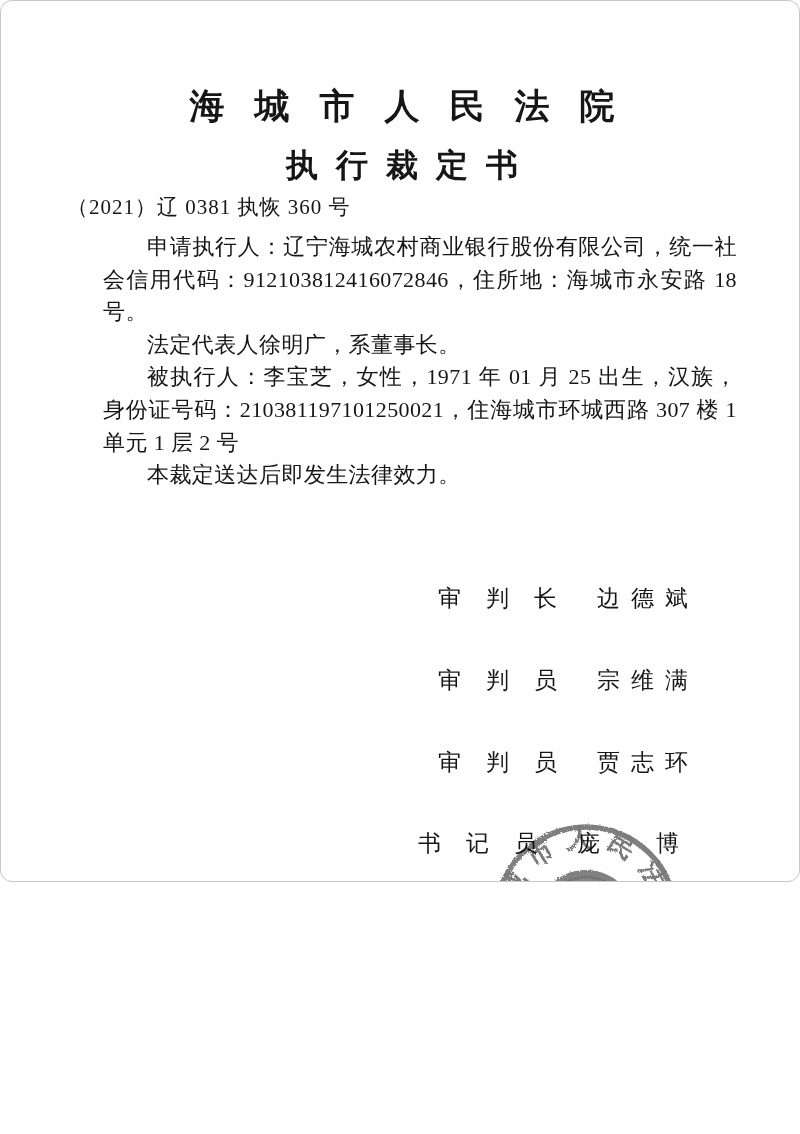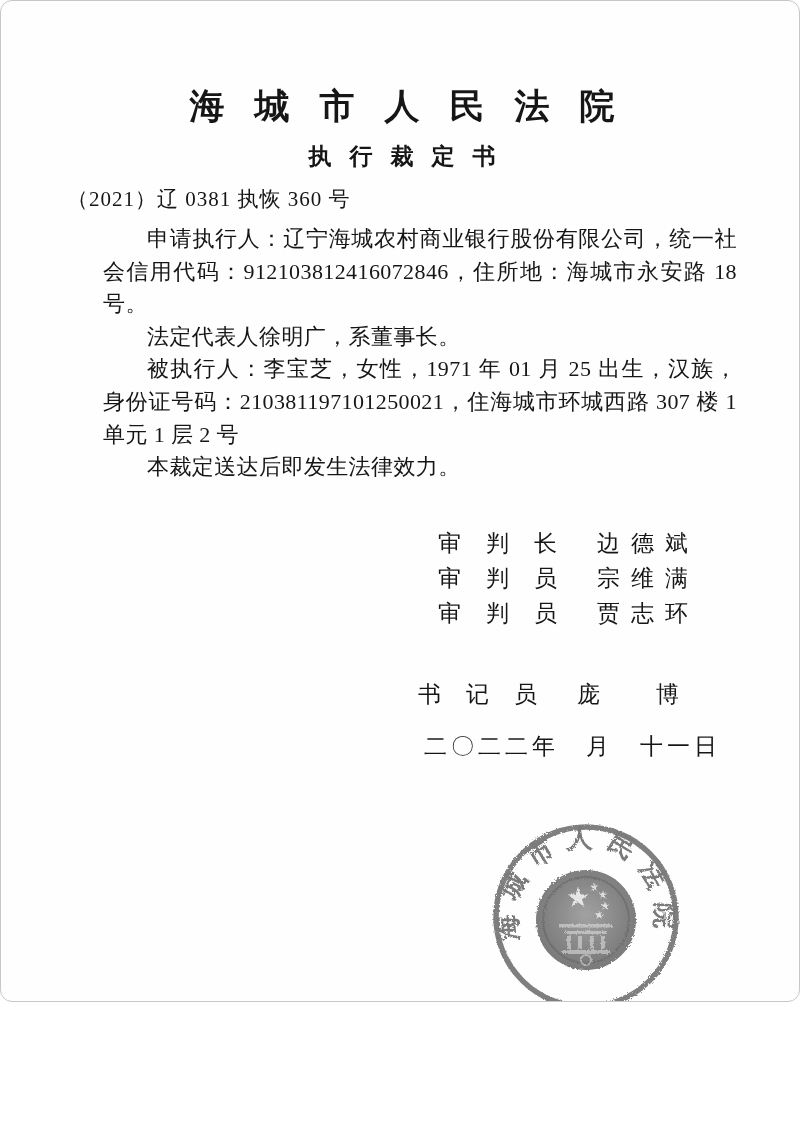--- a/index.html
+++ b/index.html
@@ -1,45 +1,45 @@
 <!DOCTYPE html>
 <html><head>
 <meta charset="utf-8">
 <style>
   html,body{margin:0;padding:0;background:#ffffff;}
   .page{
     position:relative;
-    width:800px;height:1002px;
+    width:800px;height:882px;
     box-sizing:border-box;
     background:#fefefe;
     border:1px solid #c7c7c7;
     border-radius:12px;
     overflow:hidden;
     font-family:"Liberation Serif","DejaVu Serif",serif;
     color:#161616;
     padding:86px 62px 0 66px;
   }
   .court-name{
     text-align:center;
     font-size:35px;
     font-weight:700;
     letter-spacing:30px;
     padding-left:30px; 
     white-space:nowrap;
     line-height:40px;
   }
   .doc-type{
     text-align:center;
-    font-size:23px;
+    font-size:32px;
     font-weight:700;
     letter-spacing:18px;
     padding-left:18px;
     white-space:nowrap;
     line-height:40px;
-    margin-top:10px;
+    margin-top:18px;
   }
   .case-number{
     text-align:left;
     font-size:21px;
     letter-spacing:1px;
     margin-top:8px;
     line-height:28px;
   }
   .doc-body{margin-top:10px;margin-left:36px;}
   .doc-body p{
@@ -54,21 +54,21 @@
     width:fit-content;
     margin-left:auto;
     margin-right:2px;
     margin-top:42px;
     display:flex;
     flex-direction:column;
     align-items:flex-start;
     font-size:23px;
   }
   .sig-row{line-height:35px;white-space:nowrap;}
-  .judge-row{margin-left:20px;}
+  .judge-row{margin-left:20px;margin-top:47px;}
   .sig-role{letter-spacing:25px;}
   .sig-name{letter-spacing:11px;margin-left:15px;}
   .date-row{margin-top:17px;margin-left:6px;letter-spacing:4px;}
   .clerk-row{margin-top:46px;}
   .clerk-name{letter-spacing:56px;margin-left:15px;}
   .seal{
     position:absolute;
     left:487px;
     top:818px;
     mix-blend-mode:multiply;

